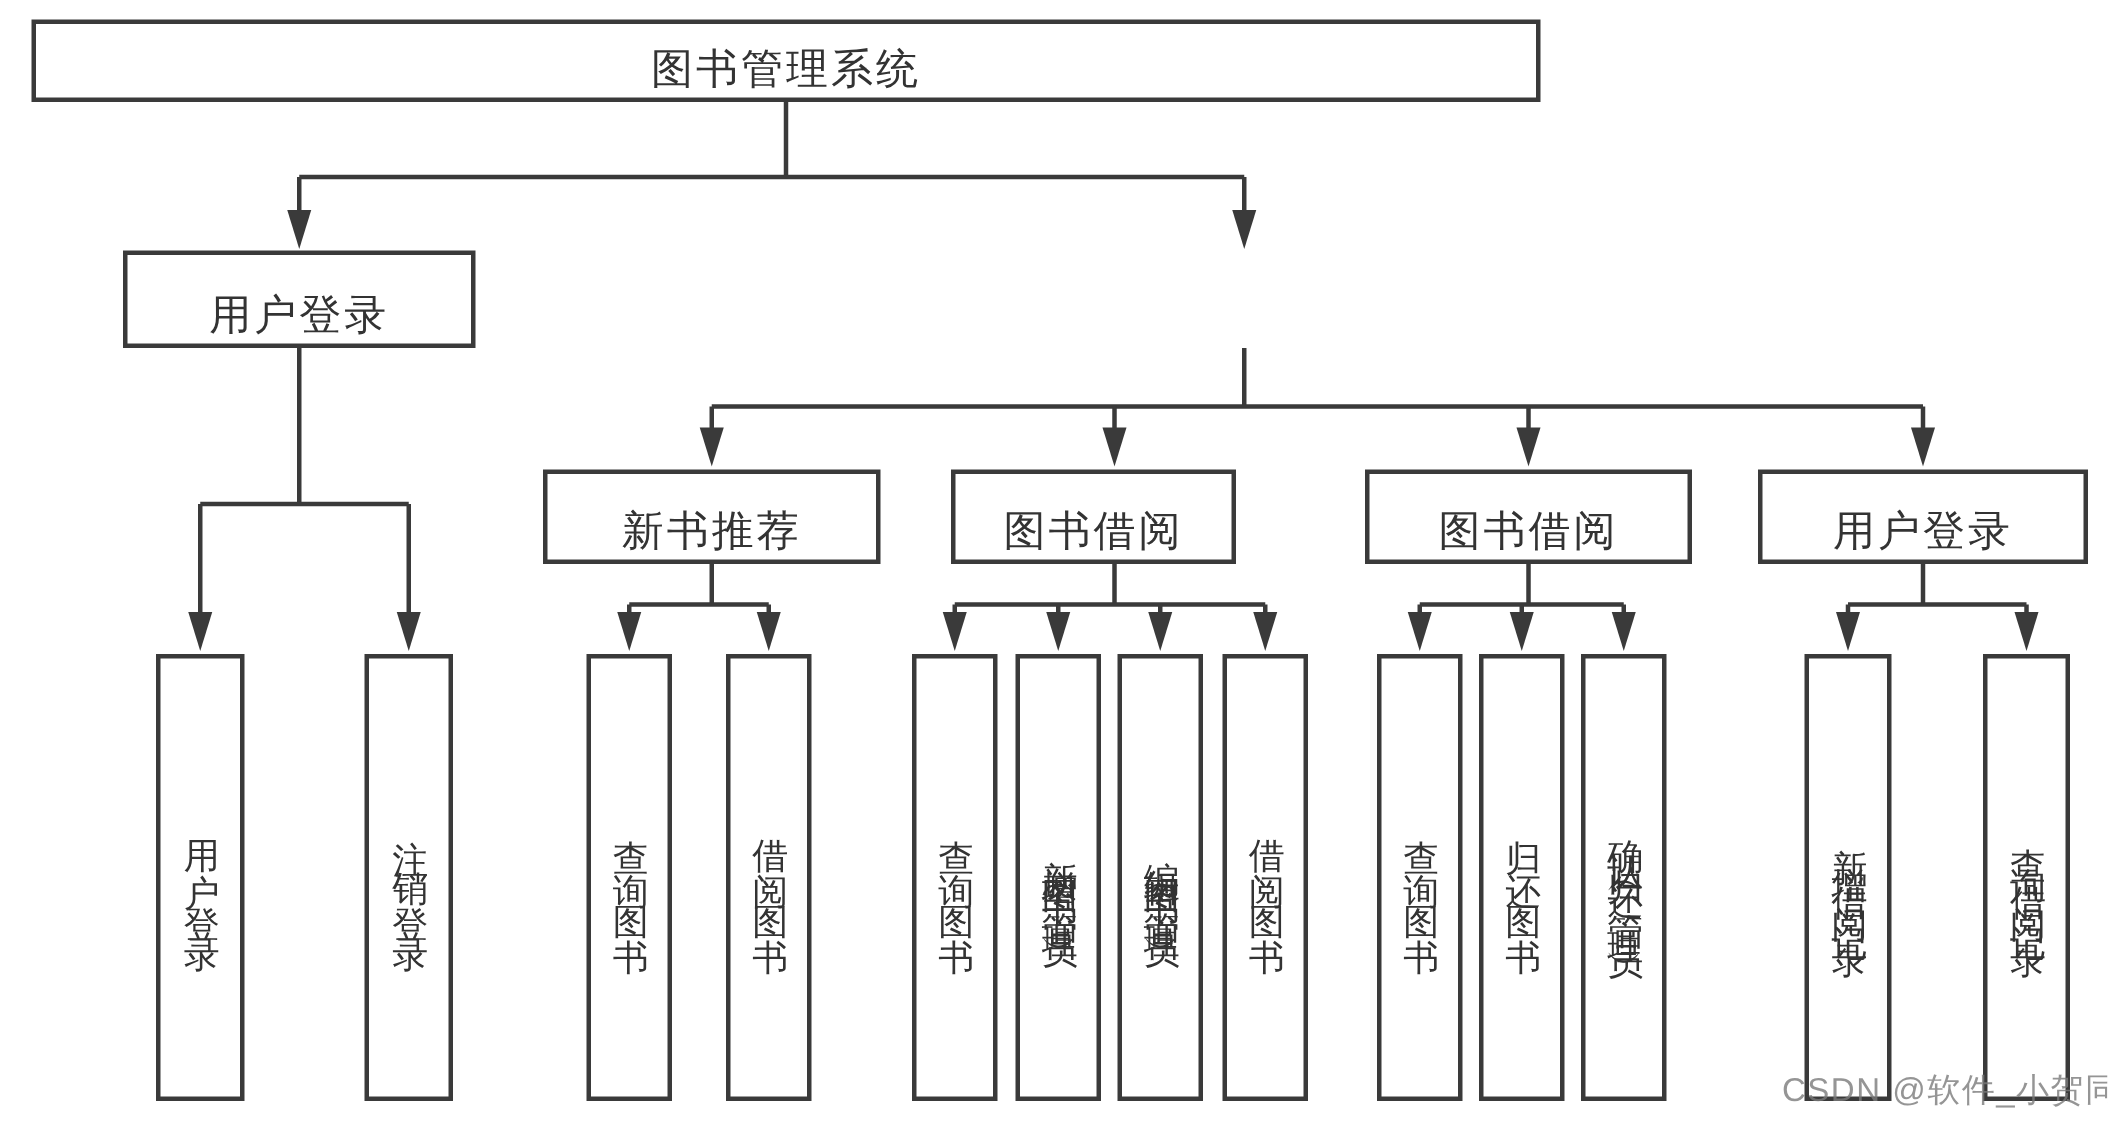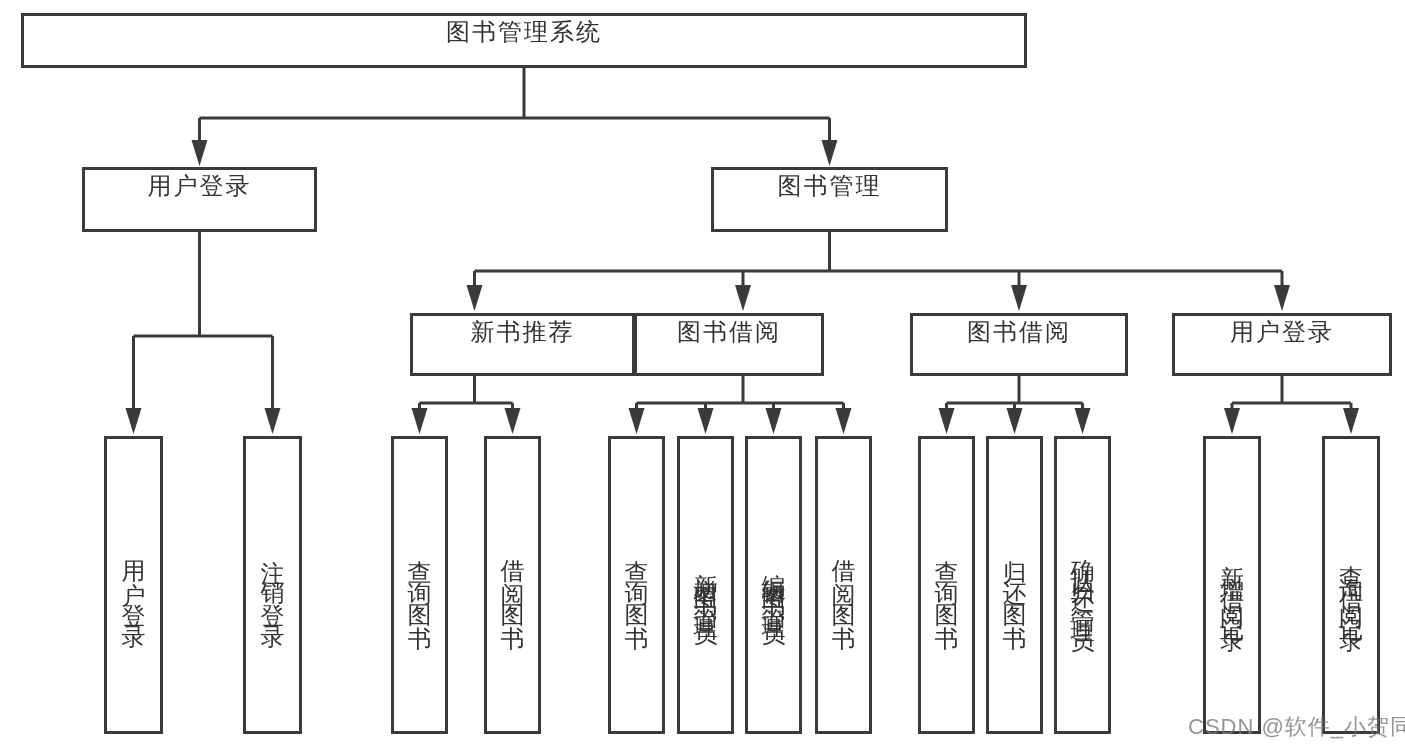--- a/index.html
+++ b/index.html
@@ -3,41 +3,41 @@
 <meta charset="utf-8">
 <style>
   html,body{margin:0;padding:0;background:#fff;}
   .canvas{
     position:relative;width:1405px;height:747px;background:#ffffff;
     font-family:"Liberation Sans", sans-serif;overflow:hidden;
   }
   #connectors{position:absolute;left:0;top:0;width:1405px;height:747px;}
   .box{
     position:absolute;background:#ffffff;border:3px solid #3a3a3a;
-    box-sizing:border-box;display:flex;align-items:flex-start;justify-content:center;
-    font-size:24px;color:#333333;letter-spacing:2px;white-space:nowrap;
+    box-sizing:border-box;display:flex;align-items:flex-end;justify-content:center;
+    font-size:28px;color:#333333;letter-spacing:2px;white-space:nowrap;
   }
   .vbox{
     position:absolute;background:#ffffff;border:3px solid #3a3a3a;
     box-sizing:border-box;display:flex;align-items:center;justify-content:center;
     top:436px;height:298px;width:57px;
   }
   .vtext{
     writing-mode:vertical-rl;text-orientation:mixed;
     font-size:24px;color:#333333;line-height:1;white-space:nowrap;
   }
   .ls4{letter-spacing:22px;}
   .ls6{letter-spacing:13px;}
   .ls8{letter-spacing:10px;}
   .ls9{letter-spacing:7px;}
   
   #root{left:21px;top:13px;width:1006px;height:55px;}
   #n-user-login{left:82px;top:167px;width:235px;height:65px;}
   #n-book-mgmt{left:711px;top:167px;width:237px;height:65px;}
-  #n-new-books{left:362px;top:313px;width:225px;height:63px;margin-left:48px;}
+  #n-new-books{left:362px;top:313px;width:225px;height:63px;}
   #n-book-borrow{left:634px;top:313px;width:190px;height:63px;}
   #n-current-borrow{left:910px;top:313px;width:218px;height:63px;}
   #n-borrow-records{left:1172px;top:313px;width:220px;height:63px;}
   #lf-ul-1{left:104px;width:59px;}
   #lf-ul-2{left:243px;width:59px;}
   #lf-nb-1{left:391px;}
   #lf-nb-2{left:484px;}
   #lf-bb-1{left:608px;}
   #lf-bb-2{left:677px;}
   #lf-bb-3{left:745px;}
@@ -112,23 +112,20 @@
       <polygon points="1343,408 1359,408 1351,434" fill="#3a3a3a"></polygon>
     </svg>
 
   <div class="box" id="root">
     <span>图书管理系统</span>
   </div>
 
   <div class="box" id="n-user-login">
     <span>用户登录</span>
   </div>
-  <div class="box" id="n-book-mgmt">
-    <span>图书管理</span>
-  </div>
 
   <div class="box" id="n-new-books">
     <span>新书推荐</span>
   </div>
   <div class="box" id="n-book-borrow">
     <span>图书借阅</span>
   </div>
   <div class="box" id="n-current-borrow">
     <span>图书借阅</span>
   </div>

